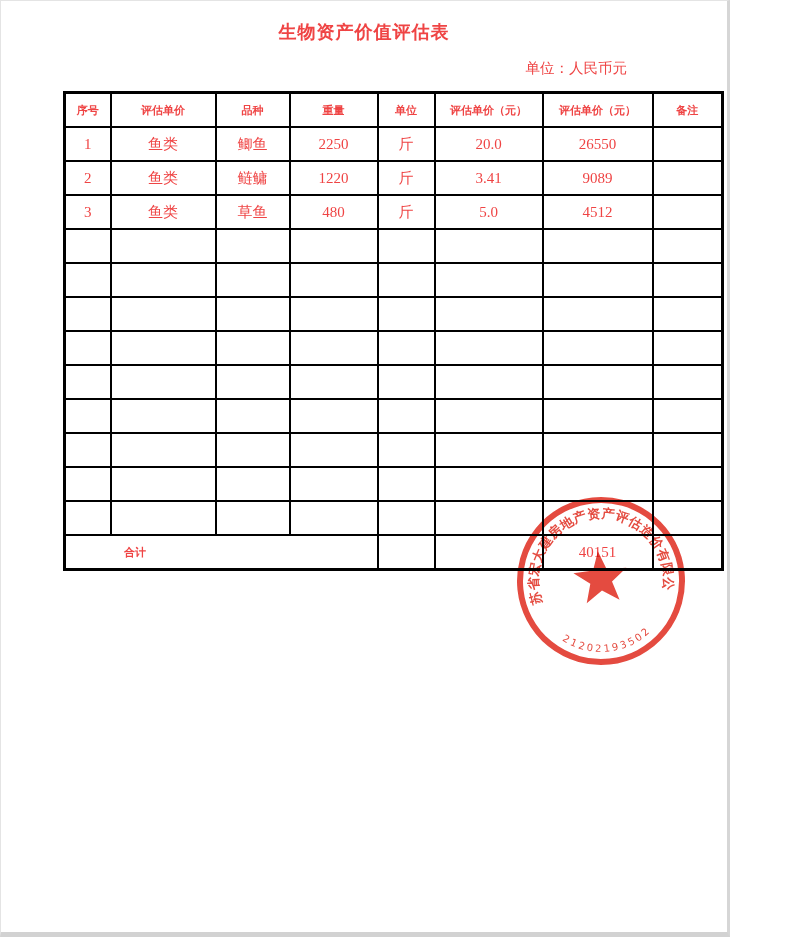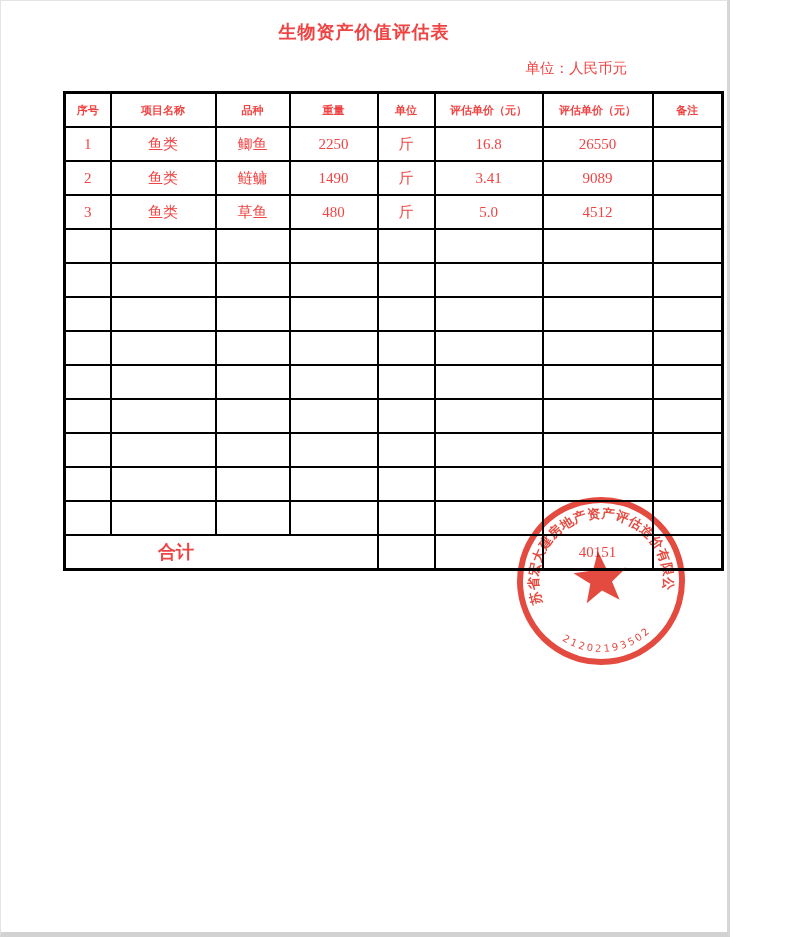--- a/index.html
+++ b/index.html
@@ -43,23 +43,23 @@
   }
   .asset-table th {
     font-family:"DejaVu Sans","Liberation Sans",sans-serif;
     font-weight:bold; font-size:11px;
   }
   .asset-table td {
     font-size:15px;
     font-family:"Liberation Serif","DejaVu Serif",serif;
   }
   .asset-table td.total-label {
-    text-align:left; padding-left:92px;
-    font-family:"DejaVu Sans","Liberation Sans",sans-serif;
-    font-weight:bold; font-size:18px;
+    text-align:left; padding-left:58px;
+    font-family:"DejaVu Sans","Liberation Sans",sans-serif;
+    font-weight:bold; font-size:11px;
   }
   .asset-table td.total-value { font-weight:normal; }
   .stamp {
     position:absolute; left:505px; top:485px;
     width:190px; height:190px;
     mix-blend-mode:multiply;
     opacity:0.92;
     transform:rotate(-6deg);
     pointer-events:none;
   }
@@ -88,45 +88,45 @@
       <col style="width:74px">
       <col style="width:88px">
       <col style="width:57px">
       <col style="width:108px">
       <col style="width:110px">
       <col style="width:70px">
     </colgroup>
     <thead>
       <tr id="header-row">
           <th>序号</th>
-          <th>项目名称</th>
+          <th>评估单价</th>
           <th>品种</th>
           <th>重量</th>
           <th>单位</th>
           <th>评估单价（元）</th>
           <th>评估单价（元）</th>
           <th>备注</th>
         </tr>
     </thead>
     <tbody id="body-rows">
         <tr>
           <td>1</td>
           <td>鱼类</td>
           <td>鲫鱼</td>
           <td>2250</td>
           <td>斤</td>
-          <td>16.8</td>
+          <td>20.0</td>
           <td>26550</td>
           <td></td>
         </tr>
         <tr>
           <td>2</td>
           <td>鱼类</td>
           <td>鲢鳙</td>
-          <td>1490</td>
+          <td>1220</td>
           <td>斤</td>
           <td>3.41</td>
           <td>9089</td>
           <td></td>
         </tr>
         <tr>
           <td>3</td>
           <td>鱼类</td>
           <td>草鱼</td>
           <td>480</td>

